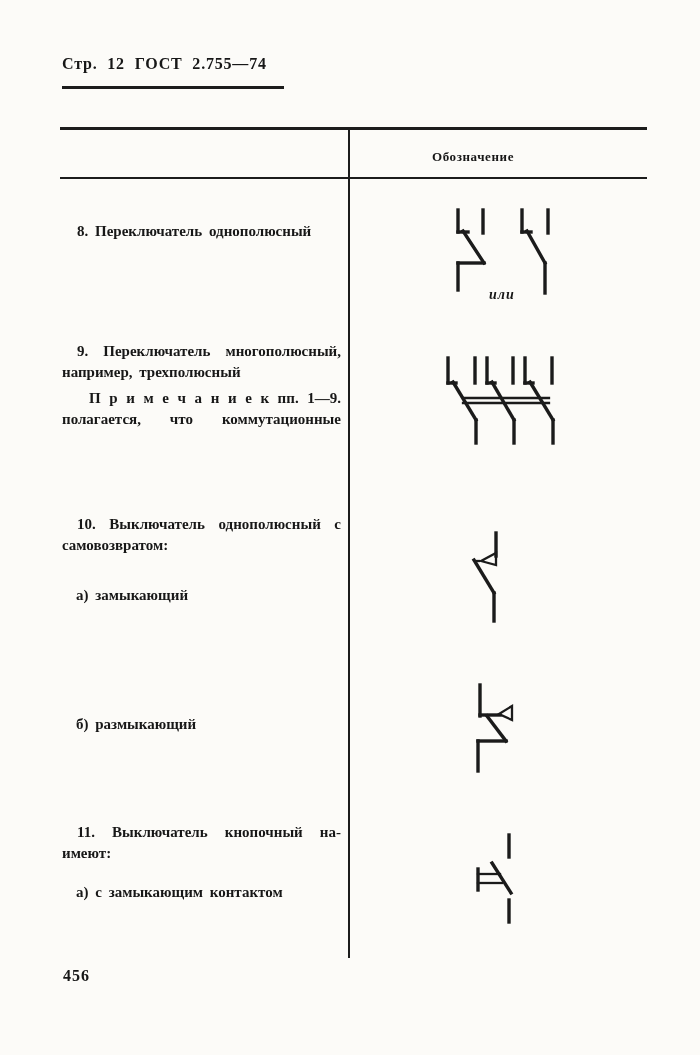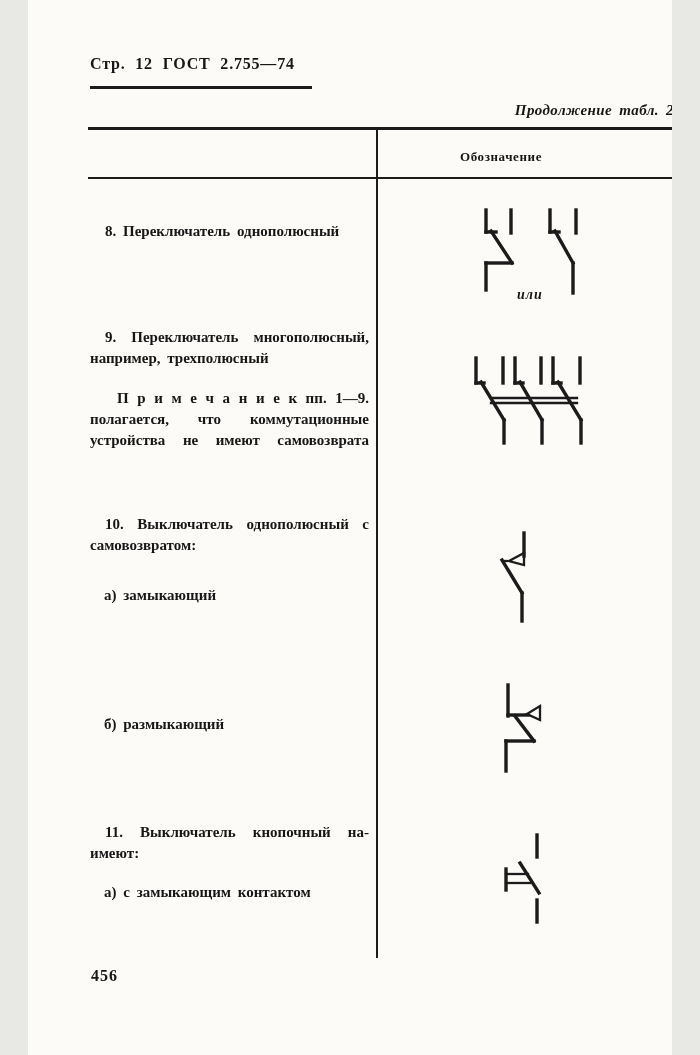--- a/index.html
+++ b/index.html
@@ -1,17 +1,17 @@
 <!DOCTYPE html>
 <html><head>
 <meta charset="utf-8">
 <style>
   html,body{margin:0;padding:0;background:#e8e8e4;}
   #page{
-    position:relative;width:644px;height:1055px;margin:0 auto;
+    position:relative;width:700px;height:1055px;margin:0 auto;
     background:#fcfbf8;overflow:hidden;
     font-family:"Liberation Serif","DejaVu Serif",serif;
     color:#171717;
   }
   .abs{position:absolute;}
   .line{position:absolute;background:#1c1c1c;}
   .hdr-left{
     left:62px;top:55px;font-size:16px;font-weight:bold;
     letter-spacing:0.8px;word-spacing:5px;white-space:nowrap;
   }
@@ -36,21 +36,20 @@
   svg path.tri{stroke-width:2.3;stroke-linejoin:miter;}
 </style>
 </head>
 <body>
 
 <div id="page">
 
   <div class="abs hdr-left">Стр. 12 ГОСТ 2.755—74</div>
   <div class="line" style="left:62px;top:86px;width:222px;height:3px;"></div>
 
-  <div class="abs continuation">Продолжение табл. 2</div>
 
   <div class="line" style="left:60px;top:127px;width:587px;height:3px;"></div>
   <div class="line" style="left:60px;top:177px;width:587px;height:2px;"></div>
   <div class="line" style="left:348px;top:127px;width:2px;height:831px;"></div>
 
   <div class="abs colhdr" style="left:348px;top:149px;width:250px;text-align:center;">Обозначение</div>
 
   <div class="abs txtblock" style="left:62px;top:221px;">
     <div class="tl single ind1">8. Переключатель однополюсный</div>
   </div>
@@ -65,28 +64,27 @@
     <path d="M13,60 V87"></path>
 
     <path d="M77,7 V29"></path>
     <path d="M77,29 h9"></path>
     <path d="M103,7 V30"></path>
     <path d="M82,28 L100,60"></path>
     <path d="M100,60 V90"></path>
   </svg>
   <div class="abs orlbl" style="left:489px;top:239px;margin-top:48px;">или</div>
 
-  <div class="abs txtblock" style="left:62px;top:327px;">
+  <div class="abs txtblock" style="left:62px;top:341px;">
     <div class="tl just ind1">9. Переключатель многополюсный,</div>
     <div class="tl single">например, трехполюсный</div>
   </div>
   <div class="abs txtblock" style="left:62px;top:388px;line-height:20.9px;">
     <div class="tl just ind2">П р и м е ч а н и е   к   пп.   1—9.</div>
     <div class="tl just">полагается, что коммутационные</div>
-    <div class="tl just">устройства не имеют самовозврата</div>
   </div>
 
   <svg style="left:440px;top:353px;" width="125" height="95" viewBox="0 0 125 95">
 
     <path d="M8,5 V30"></path>
       <path d="M8,30 h8"></path>
       <path d="M35,5 V30"></path>
     <path d="M13,29 L36,67"></path>
       <path d="M36,67 V90"></path>
 

